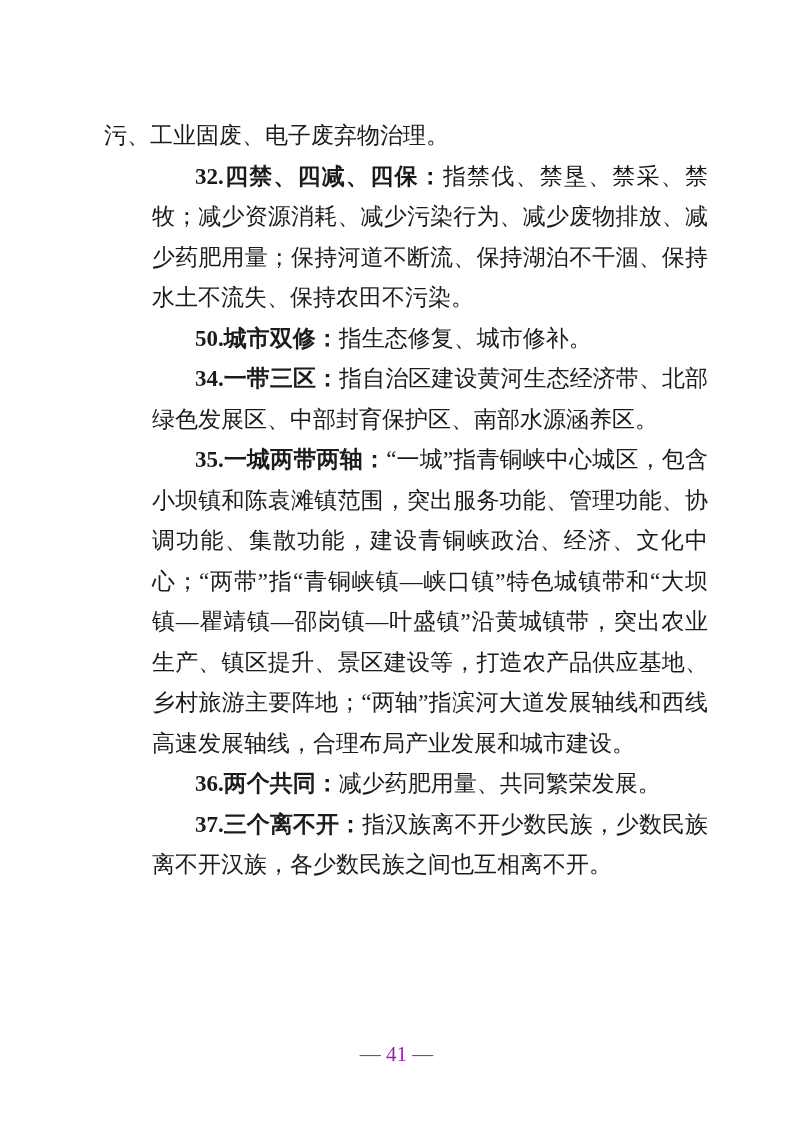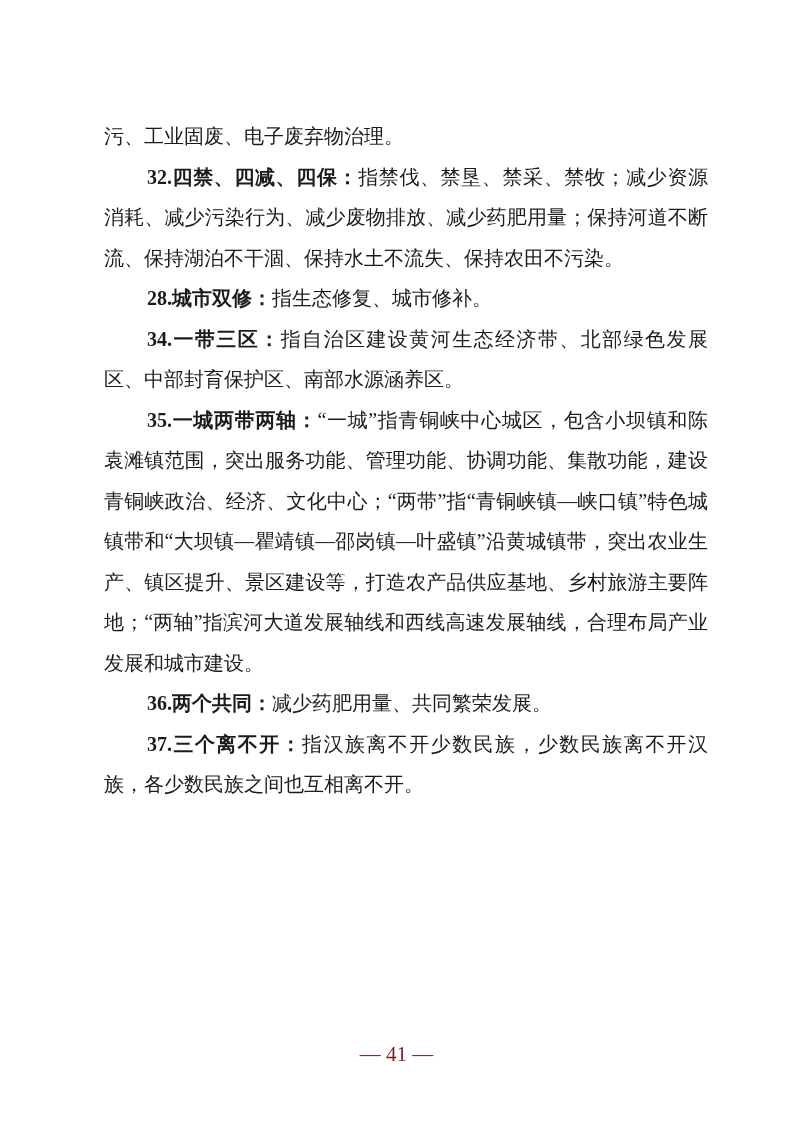--- a/index.html
+++ b/index.html
@@ -20,51 +20,52 @@
     background: #ffffff;
   }
   .text-block {
     position: absolute;
     left: 104px;
     top: 116px;
     width: 604px;
   }
   p.par {
     margin: 0;
-    font-size: 20px;
+    font-size: 23px;
     line-height: 40.5px;
     color: #1b1b1b;
     text-align: justify;
     text-justify: inter-ideograph;
     word-break: break-all;
   }
   p.par.indent {
     text-indent: 43px;
+    margin-left: 48px;
   }
   p.par b {
     font-weight: 700;
   }
   .footer {
     position: absolute;
     left: 0;
     right: 0;
     top: 1042px;
     text-align: center;
     font-size: 21px;
     line-height: 24px;
-    color: #7f1d1d;
+    color: #a21caf;
   }
 </style>
 </head>
 <body>
 
 <div class="page">
   <div class="text-block">
       <p class="par"><span>污、工业固废、电子废弃物治理。</span></p>
       <p class="par indent"><b>32.四禁、四减、四保：</b><span>指禁伐、禁垦、禁采、禁牧；减少资源消耗、减少污染行为、减少废物排放、减少药肥用量；保持河道不断流、保持湖泊不干涸、保持水土不流失、保持农田不污染。</span></p>
-      <p class="par indent"><b>28.城市双修：</b><span>指生态修复、城市修补。</span></p>
+      <p class="par indent"><b>50.城市双修：</b><span>指生态修复、城市修补。</span></p>
       <p class="par indent"><b>34.一带三区：</b><span>指自治区建设黄河生态经济带、北部绿色发展区、中部封育保护区、南部水源涵养区。</span></p>
       <p class="par indent"><b>35.一城两带两轴：</b><span>“一城”指青铜峡中心城区，包含小坝镇和陈袁滩镇范围，突出服务功能、管理功能、协调功能、集散功能，建设青铜峡政治、经济、文化中心；“两带”指“青铜峡镇—峡口镇”特色城镇带和“大坝镇—瞿靖镇—邵岗镇—叶盛镇”沿黄城镇带，突出农业生产、镇区提升、景区建设等，打造农产品供应基地、乡村旅游主要阵地；“两轴”指滨河大道发展轴线和西线高速发展轴线，合理布局产业发展和城市建设。</span></p>
       <p class="par indent"><b>36.两个共同：</b><span>减少药肥用量、共同繁荣发展。</span></p>
       <p class="par indent"><b>37.三个离不开：</b><span>指汉族离不开少数民族，少数民族离不开汉族，各少数民族之间也互相离不开。</span></p>
     </div>
   <div class="footer">— 41 —</div>
 </div>
 
 </body></html>

